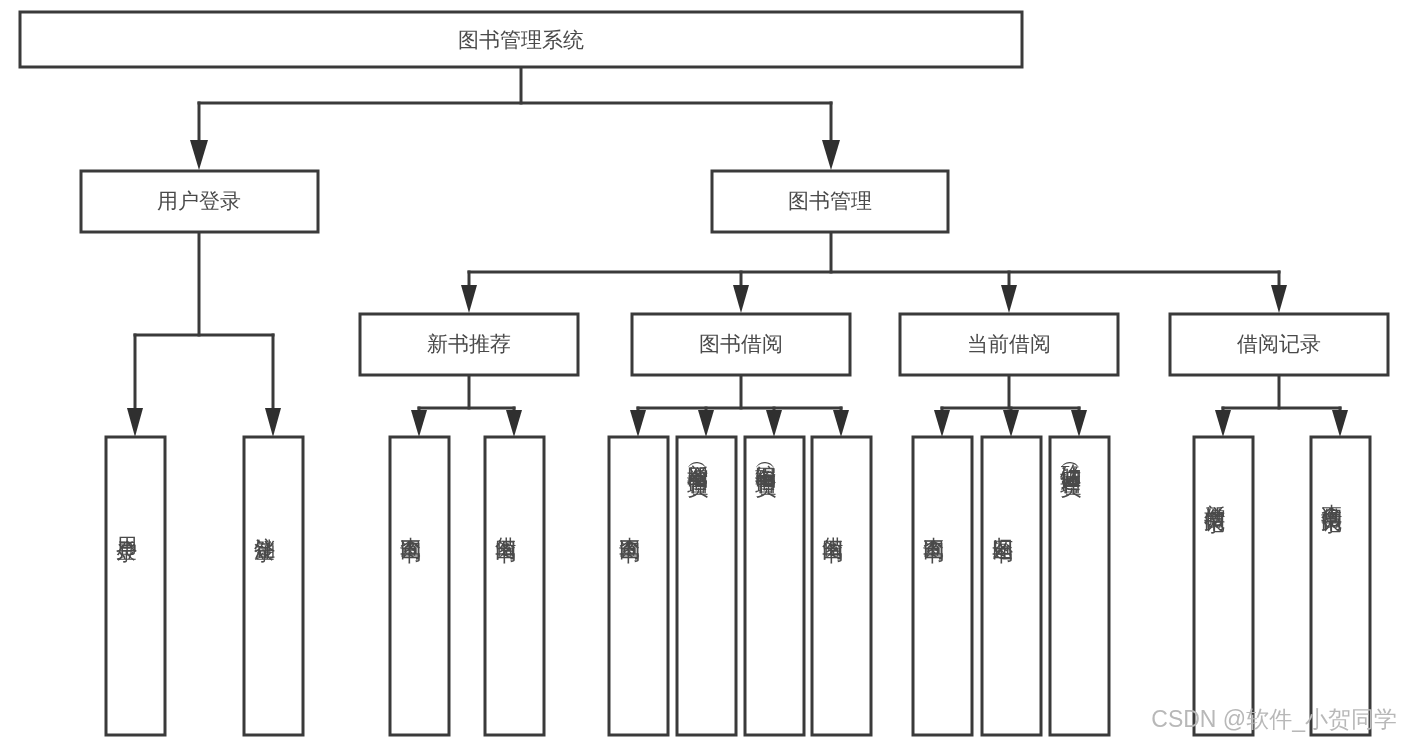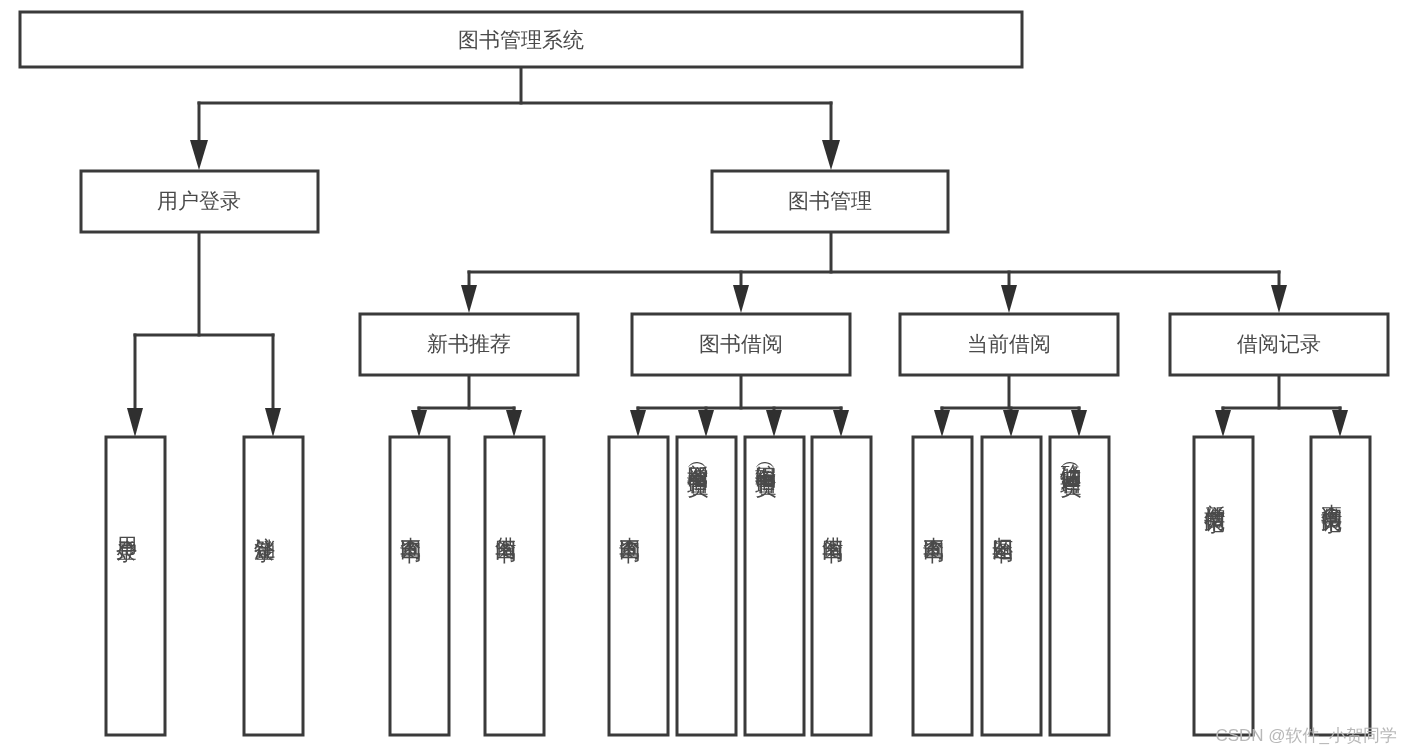--- a/index.html
+++ b/index.html
@@ -54,23 +54,23 @@
     font-size: 21px;
     fill: #4a4a4a;
     writing-mode: vertical-rl;
     text-orientation: upright;
     letter-spacing: 2px;
     dominant-baseline: hanging;
   }
   .watermark-text {
     position: absolute;
     right: 8px;
-    bottom: 0;
-    font-family: "Liberation Sans", "DejaVu Sans", sans-serif;
-    font-size: 17px;
+    bottom: 12px;
+    font-family: "Liberation Sans", "DejaVu Sans", sans-serif;
+    font-size: 23px;
     color: #b8b8b8;
     white-space: nowrap;
     user-select: none;
   }
 </style>
 </head>
 <body>
 
 <div id="diagram-root">
 

